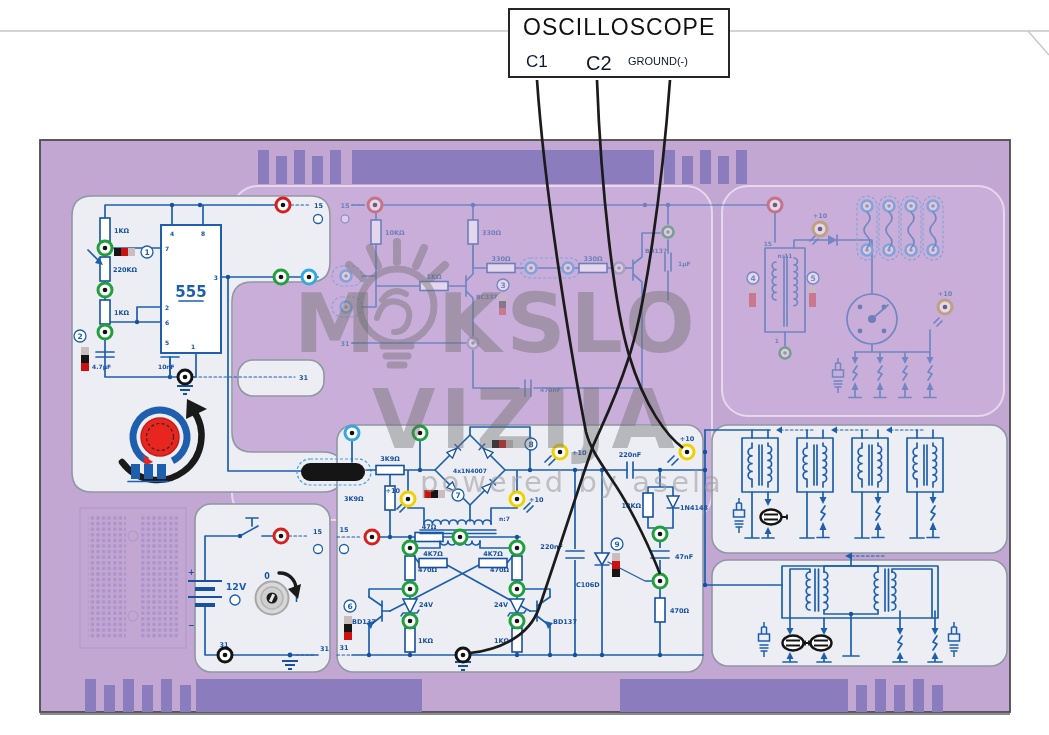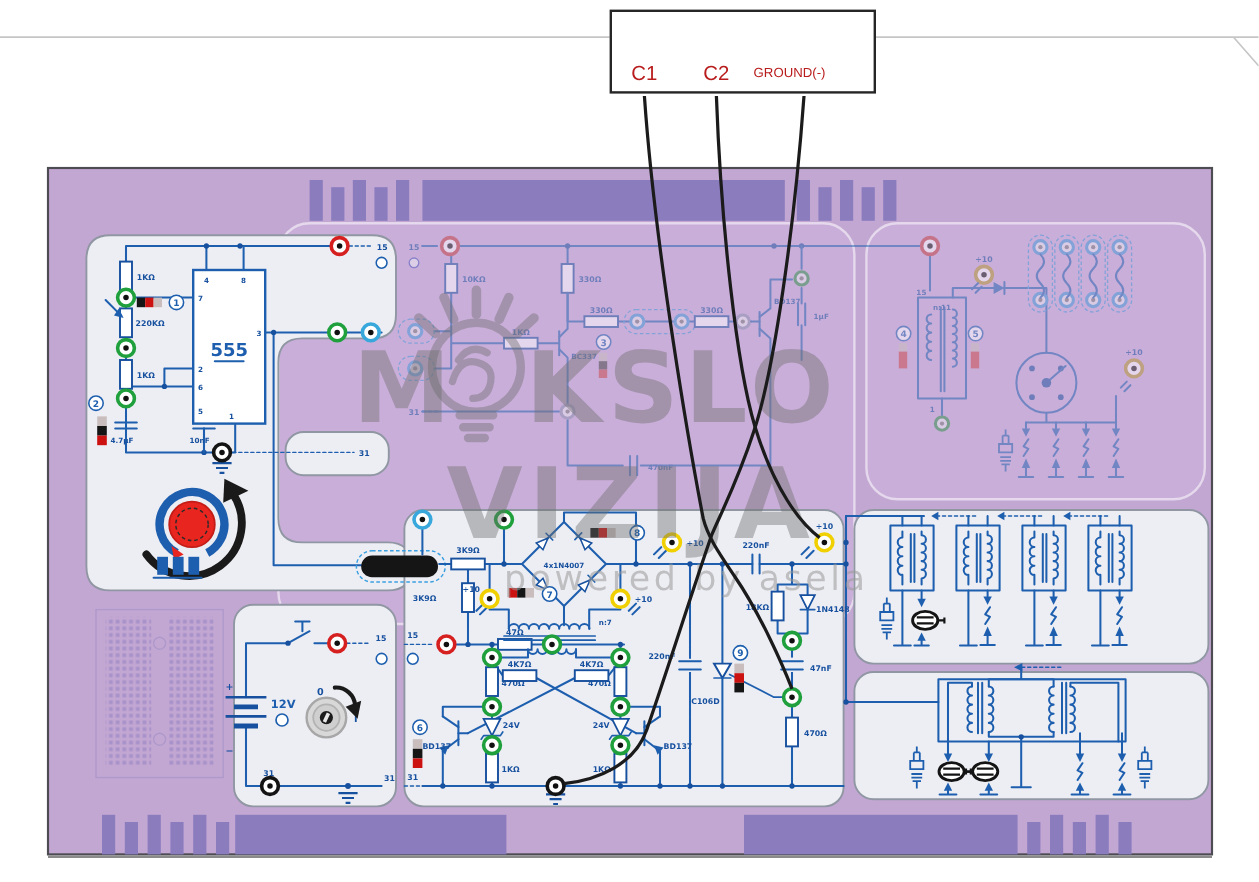--- a/index.html
+++ b/index.html
@@ -13,23 +13,23 @@
   .lbl6{font-size:6px;font-weight:bold;fill:#17509e}
   .lbl8{font-size:8px;font-weight:bold;fill:#17509e}
   .mkt{font-size:7.5px;font-weight:bold;fill:#1d5fae;text-anchor:middle}
   .am{text-anchor:middle}.ae{text-anchor:end}
   .dsh{stroke-dasharray:2.6 2.4;stroke-width:1.2}
   .dot{fill:#17509e;stroke:none}
   .modw{fill:#edeef4;stroke:#9097a3;stroke-width:1.6}
   .dimr{fill:#c9aed9;stroke:rgba(255,255,255,.55);stroke-width:2}
   .oscbox{position:absolute;left:508px;top:8px;width:222px;height:70px;background:#fff;border:2.5px solid #262626;box-sizing:border-box}
   .osc-title{font-size:23px;color:#111;margin:4px 0 0 13px;letter-spacing:1px;white-space:nowrap}
-  .osc-lab{position:absolute;color:#b91c1c;white-space:nowrap}
+  .osc-lab{position:absolute;color:#0f172a;white-space:nowrap}
   .osc-c1{left:16px;top:42px;font-size:17px}
-  .osc-c2{left:76px;top:42px;font-size:17px}
+  .osc-c2{left:76px;top:42px;font-size:20px}
   .osc-gnd{left:118px;top:45px;font-size:11px}
   .wmt{font-weight:bold;fill:#6e6e6e;opacity:.42;letter-spacing:5px}
 </style>
 </head>
 <body>
 
 <div id="stage">
 <svg id="board-svg" width="1049" height="735" viewBox="0 0 1049 735">
 <defs>
   <g id="term">
@@ -563,17 +563,18 @@
   <text class="wmt" x="372" y="448" font-size="82">VIZIJA</text>
   <text x="420" y="492" font-size="29" fill="#9a9a9a" opacity=".55" letter-spacing="3">powered by asela</text>
 </g>
 
 <path d="M537,80 C546,210 576,380 586,432 C590,448 600,462 612,480 C634,512 653,556 660,574" stroke="#1b1b1b" stroke-width="2.7" fill="none"></path>
 <path d="M597,80 C601,190 614,305 629,355 C645,408 667,436 683,448" stroke="#1b1b1b" stroke-width="2.7" fill="none"></path>
 <path d="M670,80 C662,190 645,310 628,360 C615,400 602,425 593,446 C577,492 557,556 539,608 C529,637 498,650 470,653" stroke="#1b1b1b" stroke-width="2.7" fill="none"></path>
 </svg>
 
 <div class="oscbox">
+  <div class="osc-title">OSCILLOSCOPE</div>
   <span class="osc-lab osc-c1">C1</span>
   <span class="osc-lab osc-c2">C2</span>
   <span class="osc-lab osc-gnd">GROUND(-)</span>
 </div>
 </div>
 
 </body></html>

